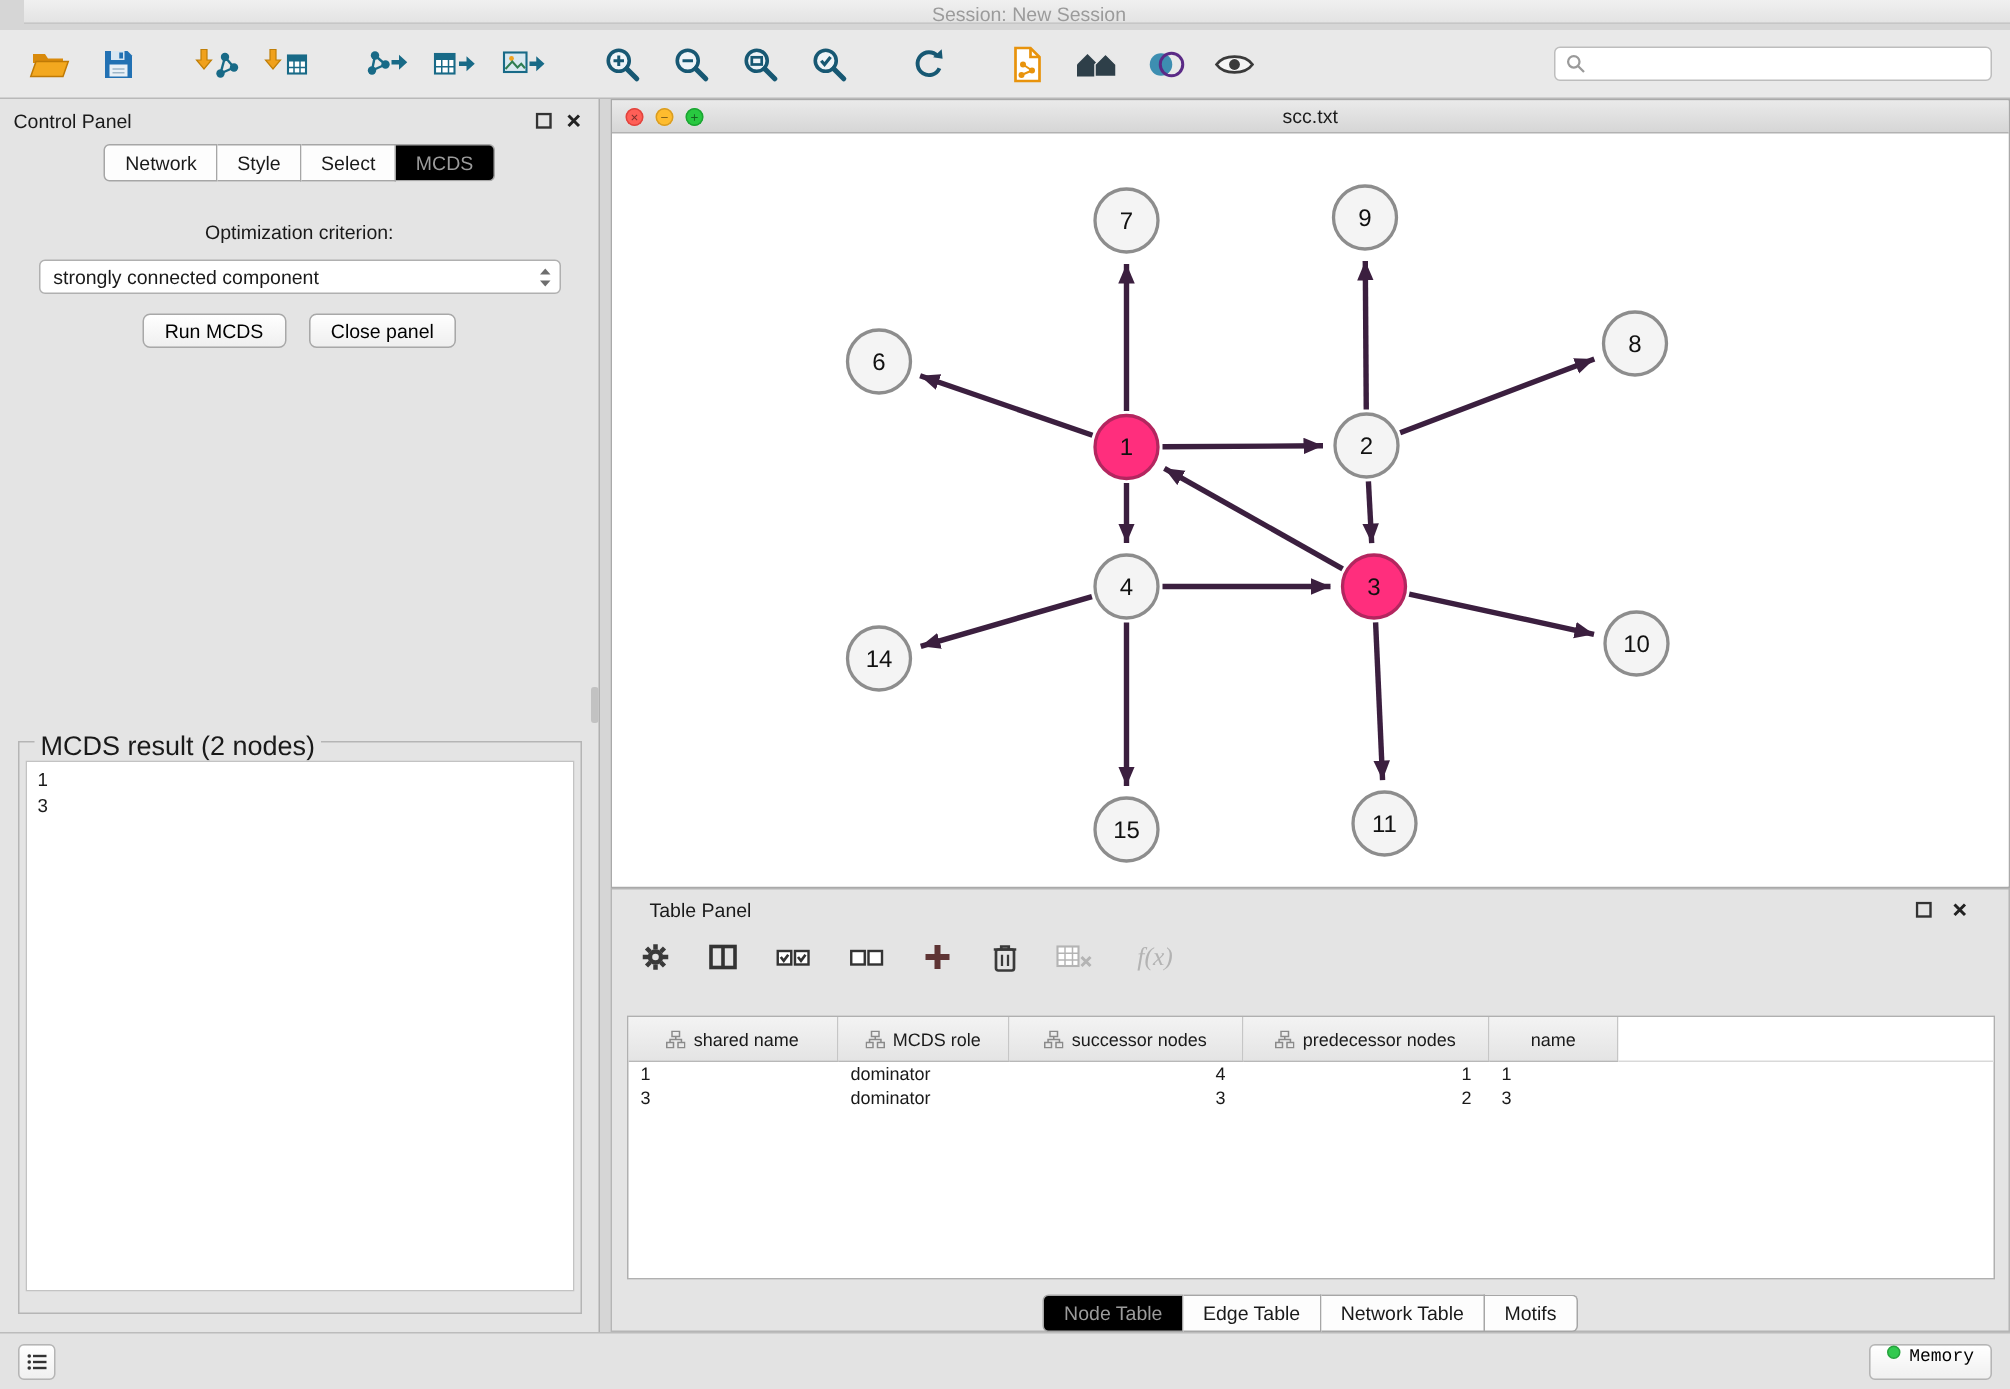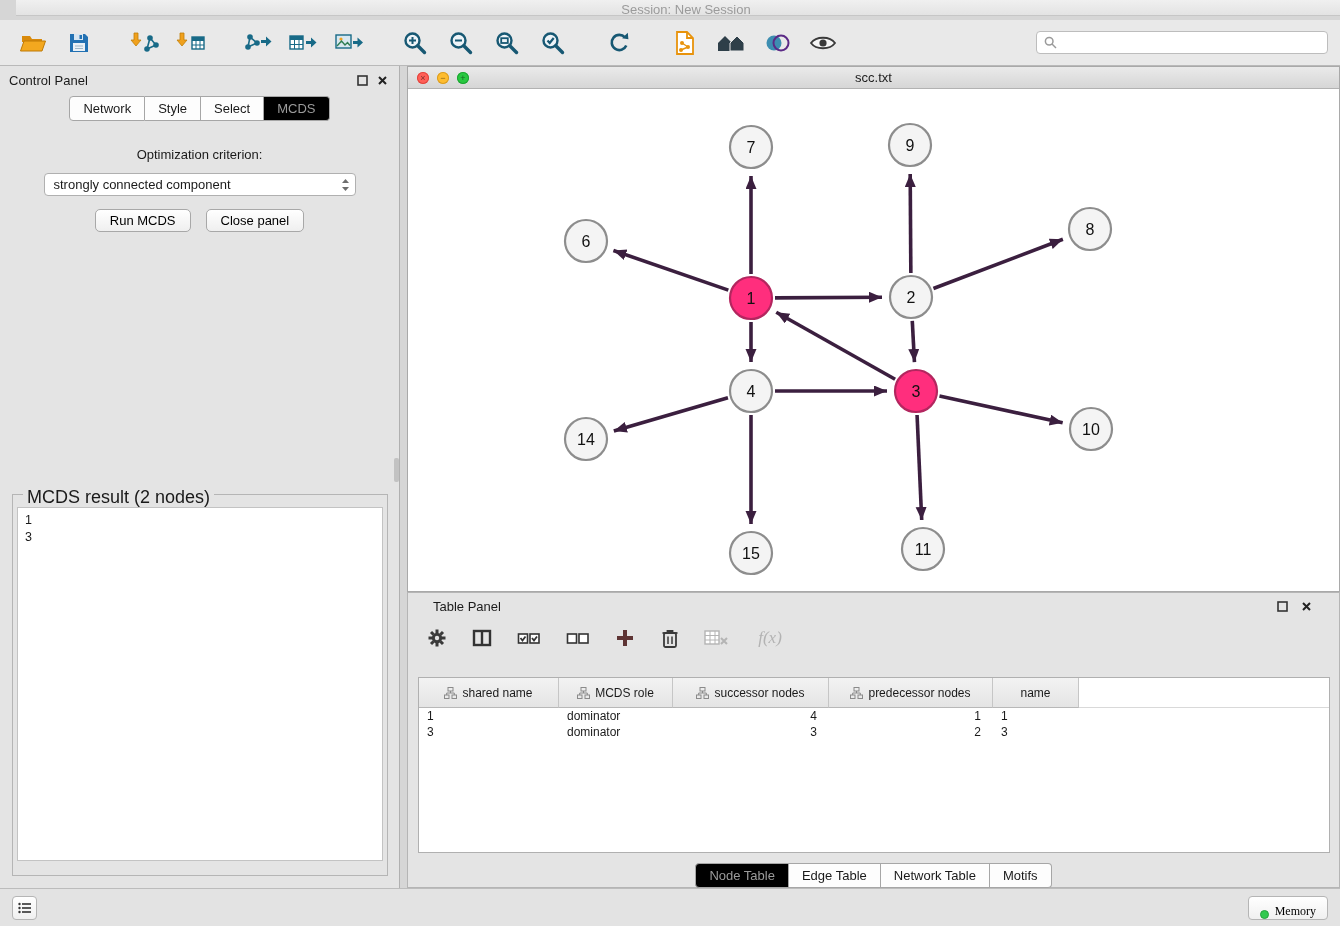--- a/index.html
+++ b/index.html
@@ -21,21 +21,21 @@
   .panel-header{height:28px;display:flex;align-items:center;padding:0 9px;gap:4px}
   .panel-header .ph-title{flex:1}
   .winbtn{background:none;border:none;cursor:pointer;width:16px;height:16px;display:flex;align-items:center;justify-content:center;padding:0}
   .seg-row{display:flex;justify-content:center;margin-top:2px}
   .seg{padding:4px 13px;background:#fdfdfd;border:1px solid #a6a6a6;border-left:none;font-size:13px;cursor:pointer;font-family:Liberation Sans, sans-serif;color:#1a1a1a}
   .seg:first-child{border-left:1px solid #a6a6a6;border-radius:4px 0 0 4px}
   .seg:last-child{border-radius:0 4px 4px 0}
   .seg.active{background:#000000;color:#9b9b9b}
   .cp-body{text-align:center;margin-top:26px}
   .opt-label{margin-bottom:11px}
-  .dropdown{width:312px;height:23px;margin:0 auto;background:#fff;border:1px solid #b0b0b0;border-radius:4px;display:flex;align-items:center;padding:0 5px 0 9px;cursor:pointer}
+  .dropdown{width:348px;height:23px;margin:0 auto;background:#fff;border:1px solid #b0b0b0;border-radius:4px;display:flex;align-items:center;padding:0 5px 0 9px;cursor:pointer}
   .dropdown .dd-label{flex:1;text-align:left;font-size:13px}
   .btn-row{margin-top:13px;display:flex;justify-content:center;gap:15px}
   .push-btn{padding:3px 14px;background:linear-gradient(#ffffff,#efefef);border:1px solid #a8a8a8;border-radius:5px;font-size:13px;cursor:pointer;font-family:"Liberation Sans",sans-serif}
   .result-box{position:absolute;left:12px;top:428px;width:376px;height:382px;border:1px solid #b5b5b5}
   .result-legend{position:absolute;top:-8px;left:10px;background:#e4e4e4;padding:0 4px;font-size:18px}
   .result-inner{position:absolute;left:4px;right:4px;top:12px;bottom:14px;background:#fff;border:1px solid #c3c3c3;text-align:left;padding:4px 7px;font-size:12.5px;line-height:17px;overflow:auto}
 
   
   .network-window{position:absolute;left:407px;top:66px;width:933px;height:526px;background:#fff;border:1px solid #a9a9a9}
   .nw-titlebar{height:22px;background:linear-gradient(#eaeaea,#d6d6d6);border-bottom:1px solid #b2b2b2;position:relative;text-align:center;line-height:22px;font-size:13px;color:#1c1c1c}
@@ -60,21 +60,21 @@
   .th-cell{background:linear-gradient(#f3f3f3,#e4e4e4);border-right:1px solid #c6c6c6;border-bottom:1px solid #b8b8b8;display:flex;align-items:center;justify-content:center;gap:5px;font-size:12px;cursor:pointer}
   .th-fill{flex:1;border-bottom:1px solid #d9d9d9;background:#fff}
   .tr-row{display:flex;height:16px;cursor:pointer}
   .td{font-size:12px;line-height:16px;padding:0 8px;white-space:nowrap;overflow:hidden}
   .td.num{text-align:right;padding-right:12px}
   .tp-tabs{position:absolute;left:0;width:100%;top:268px;display:flex;justify-content:center}
 
   
   .statusbar{position:absolute;left:0;top:888px;width:100%;height:38px;background:#e3e3e3;border-top:1px solid #bcbcbc;display:flex;align-items:center;padding:0 12px}
   .sq-btn{width:25px;height:24px;background:linear-gradient(#ffffff,#f0f0f0);border:1px solid #b5b5b5;border-radius:4px;display:flex;align-items:center;justify-content:center;cursor:pointer}
-  .memory-btn{margin-left:auto;height:24px;border:1px solid #b5b5b5;border-radius:4px;background:linear-gradient(#ffffff,#f0f0f0);display:flex;align-items:flex-end;gap:6px;padding:0 11px;font-size:12px;cursor:pointer;font-family:Liberation Serif, serif}
+  .memory-btn{margin-left:auto;height:24px;border:1px solid #b5b5b5;border-radius:4px;background:linear-gradient(#ffffff,#f0f0f0);display:flex;align-items:flex-start;gap:6px;padding:0 11px;font-size:12px;cursor:pointer;font-family:Liberation Mono, monospace}
   .mem-dot{width:9px;height:9px;border-radius:50%;background:#32c94f;border:1px solid #26a33d}
 
   
   .vsplit{position:absolute;left:400px;top:66px;width:7px;height:822px;background:#d6d6d6;cursor:col-resize}
   .hsplit-dot{position:absolute;left:401px;top:458px;width:5px;height:24px;background:#c2c2c2;border-radius:2px}
 </style>
 </head>
 <body>
 
 <div class="titlebar">

